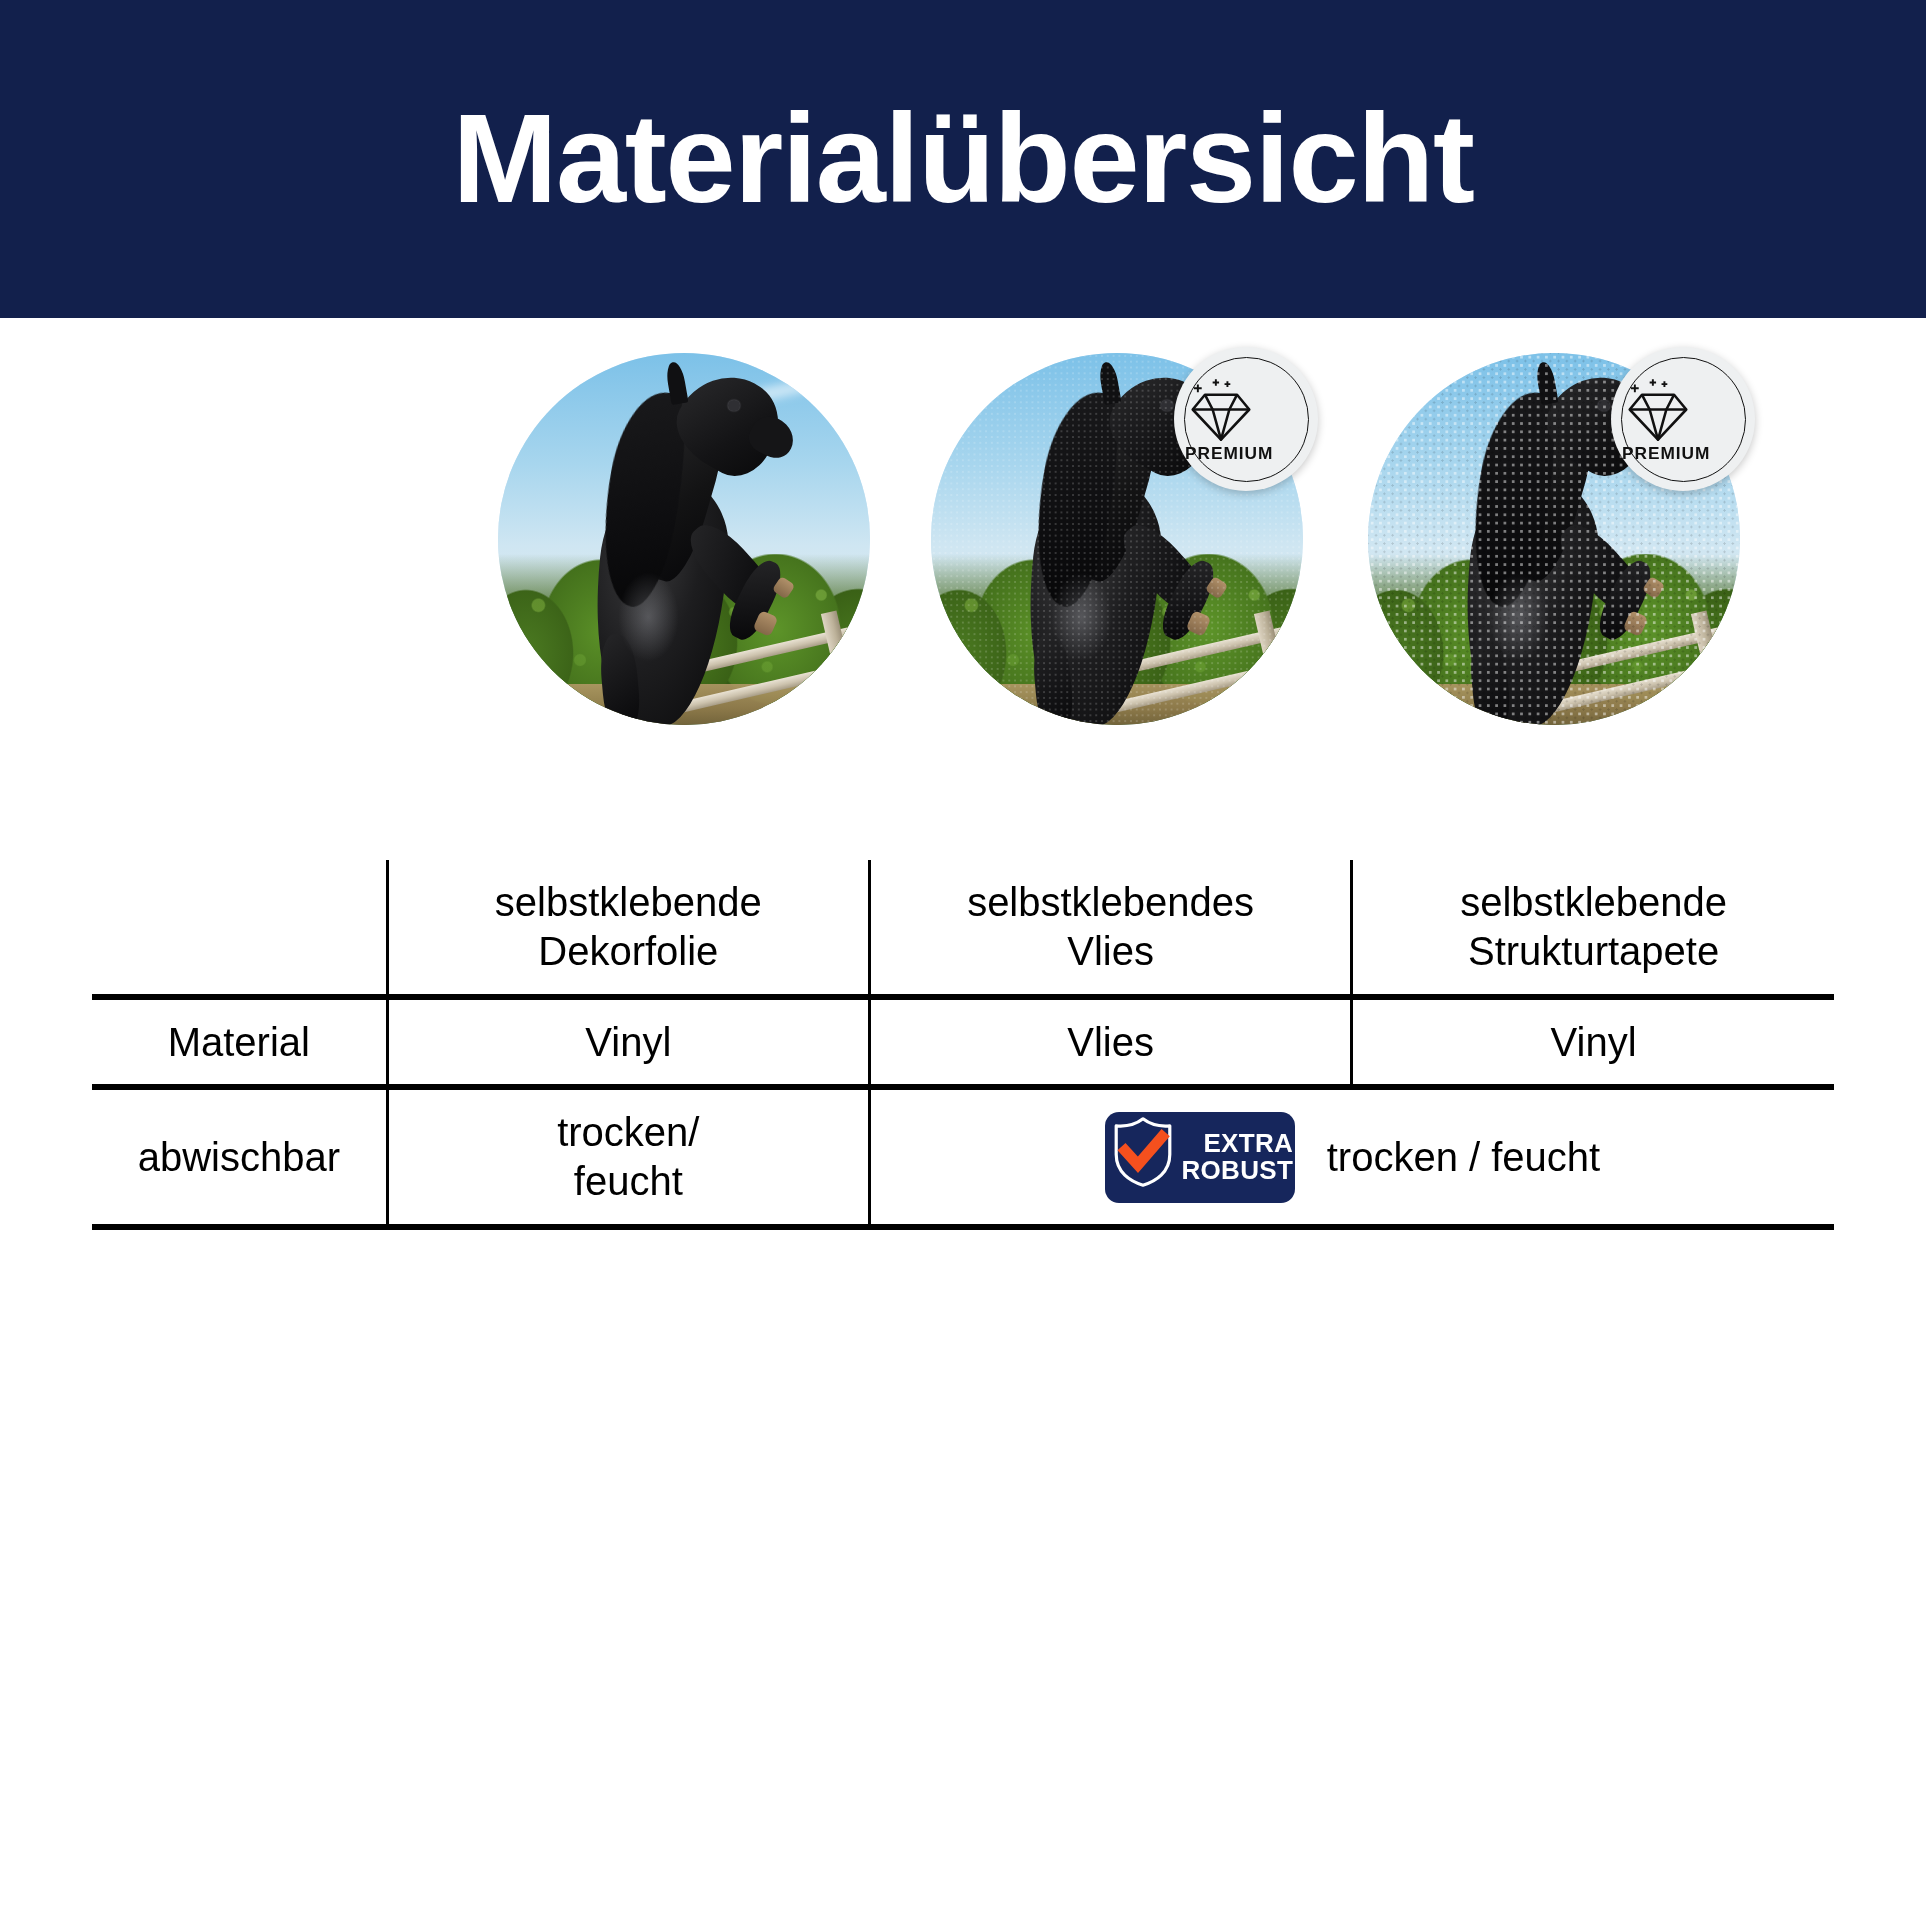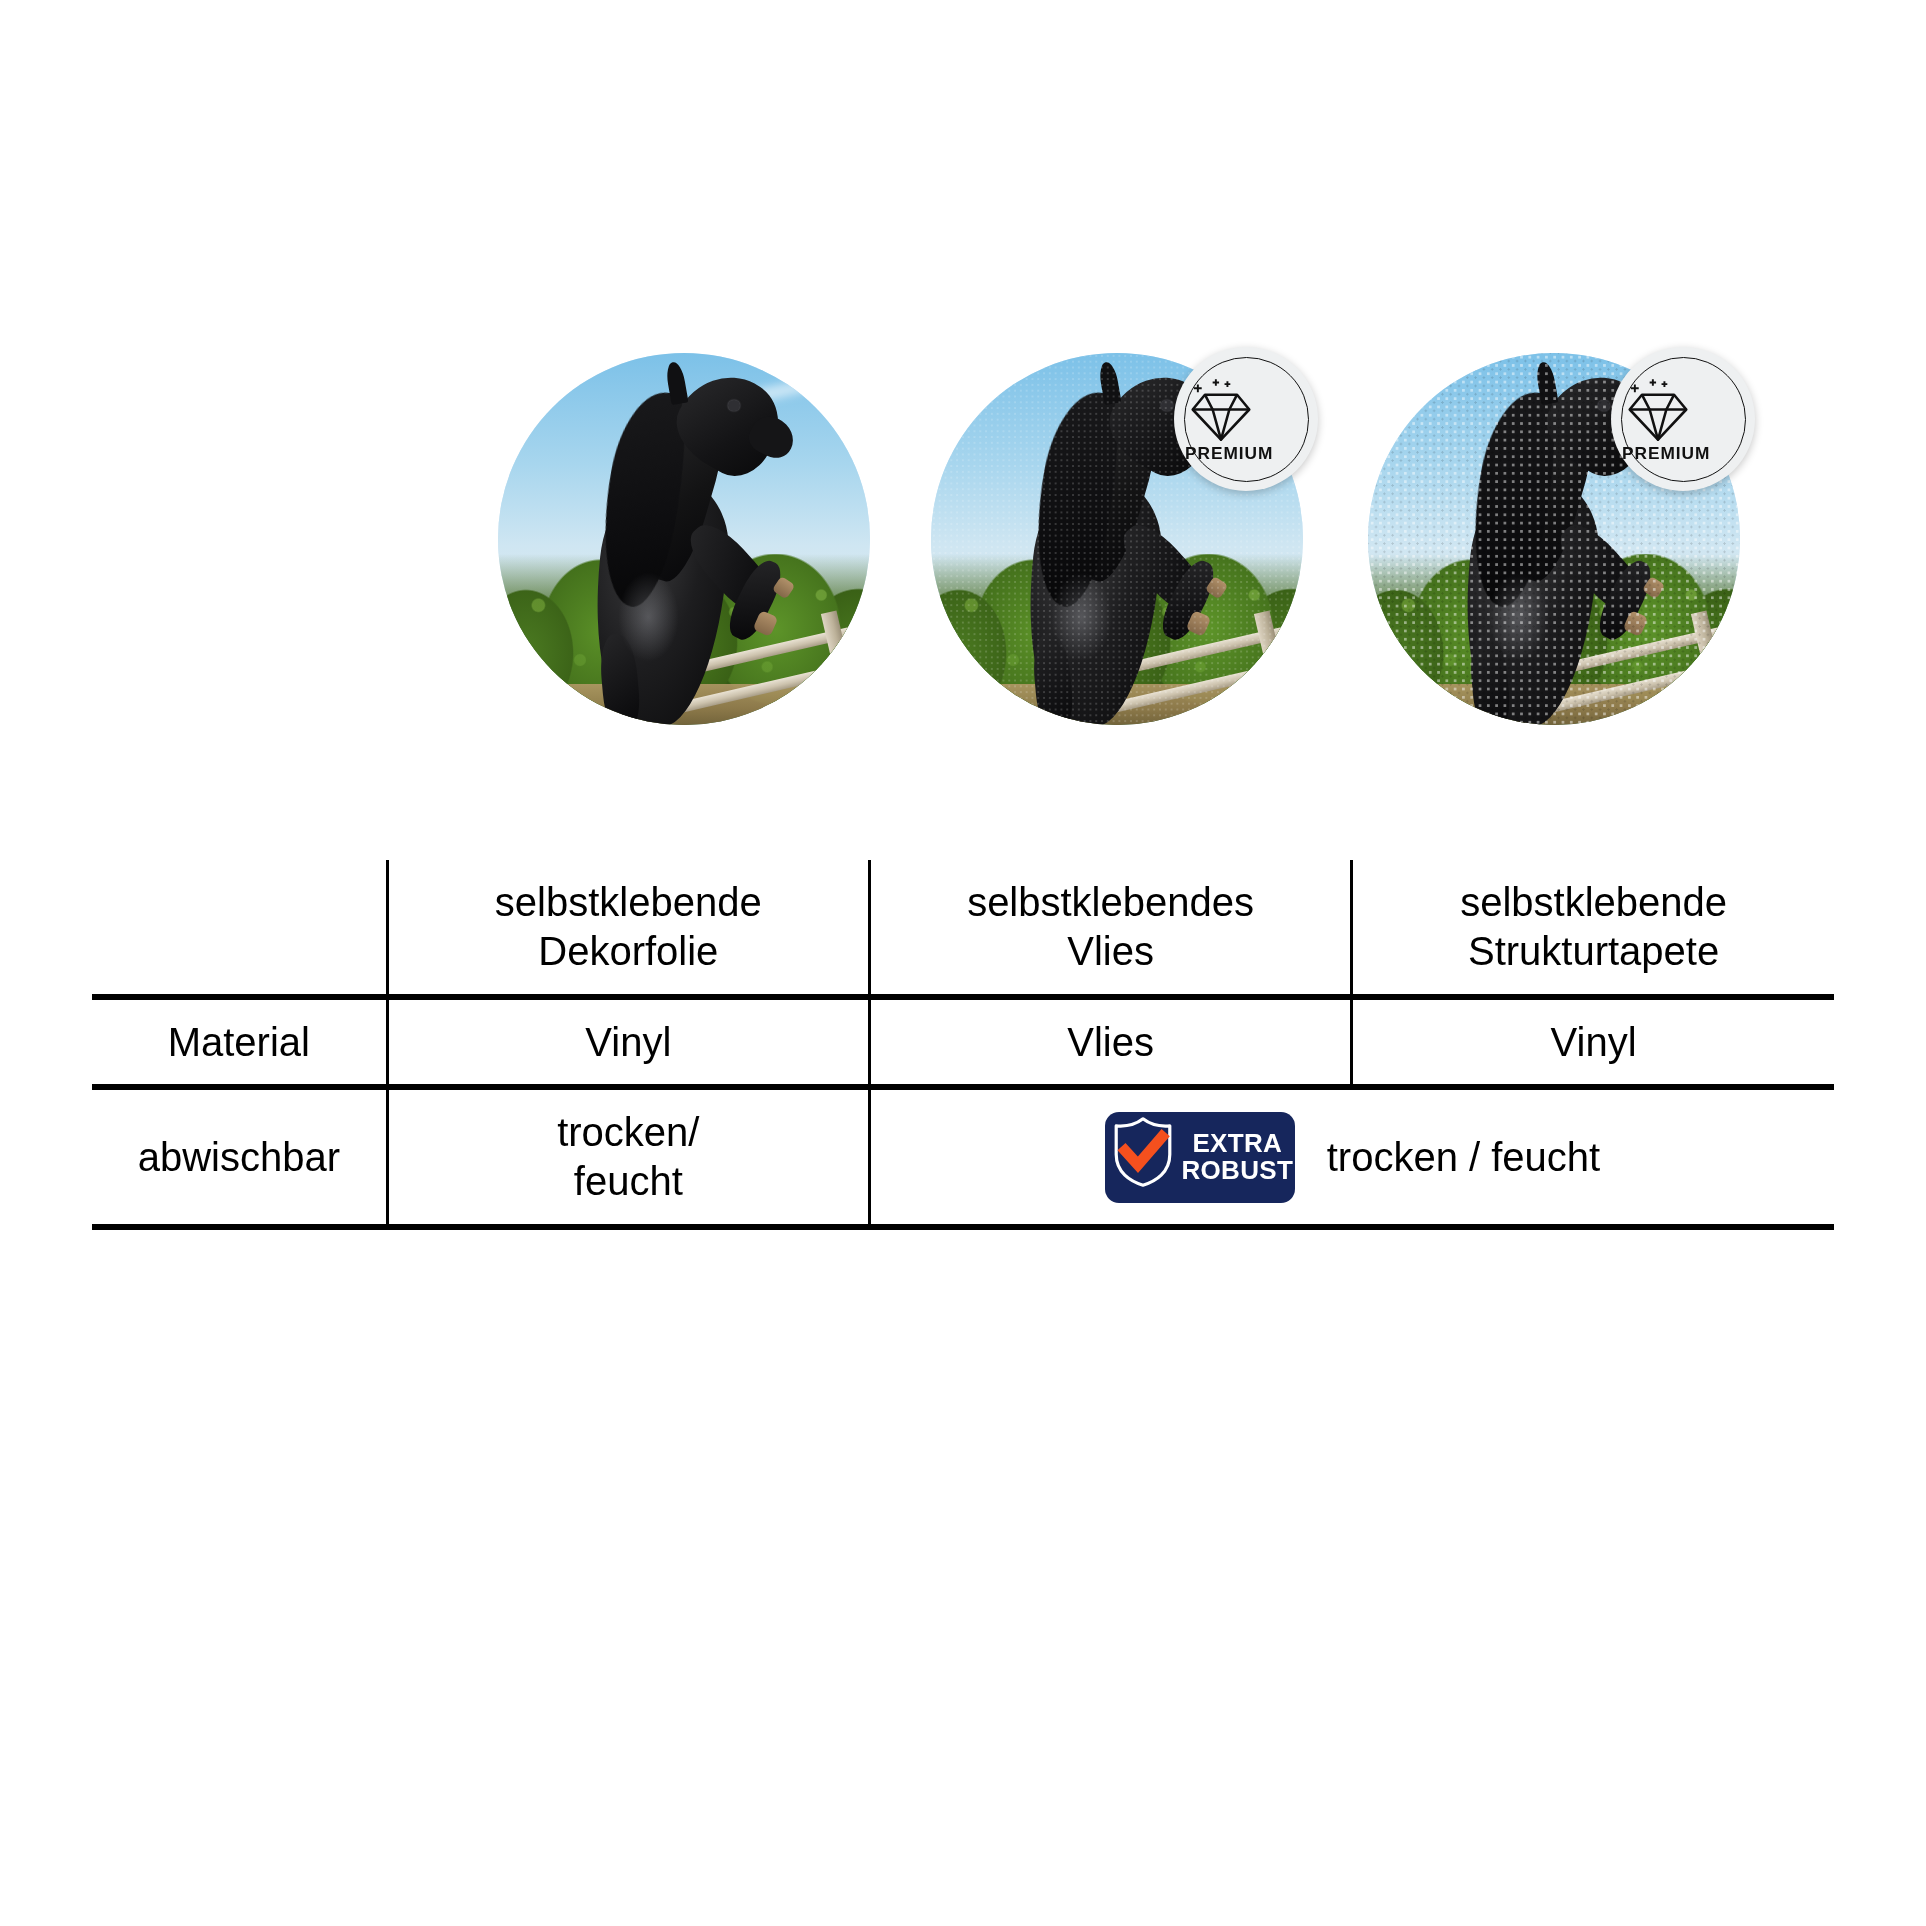--- a/index.html
+++ b/index.html
@@ -283,21 +283,21 @@
   
   table.spec tbody tr { border-top: 6.4px solid #000; }
   table.spec tbody tr:last-child { border-bottom: 6.4px solid #000; }
 
   thead th { padding-top: 22px; padding-bottom: 28px; }
   thead th.hdr-spacer { border-left: none; }
 
   td.row-label { text-align: center; }
   .cell-lines span { display: block; }
   tr.wipe-row td.wipe-span {
-    text-align: center;
+    text-align: right;
   }
   .wipe-flex {
     display: flex;
     align-items: center;
     justify-content: center;
     gap: 32px;
   }
 
   
   .robust-badge {
@@ -324,20 +324,23 @@
     letter-spacing: 0.3px;
     white-space: nowrap;
   }
   .wipe-text { font-size: 40px; color: #000; white-space: nowrap; }
 </style>
 </head>
 <body>
 
 <div id="page">
 
+  <div class="header-band">
+    <div class="header-title">Materialübersicht</div>
+  </div>
 
   <div class="samples">
 
     <div class="sample sample--1">
       <div class="sample-disc">
         <div class="photo">
           <div class="sky">
               <div class="cloud-wisp"></div>
             </div>
           <div class="trees"></div>

